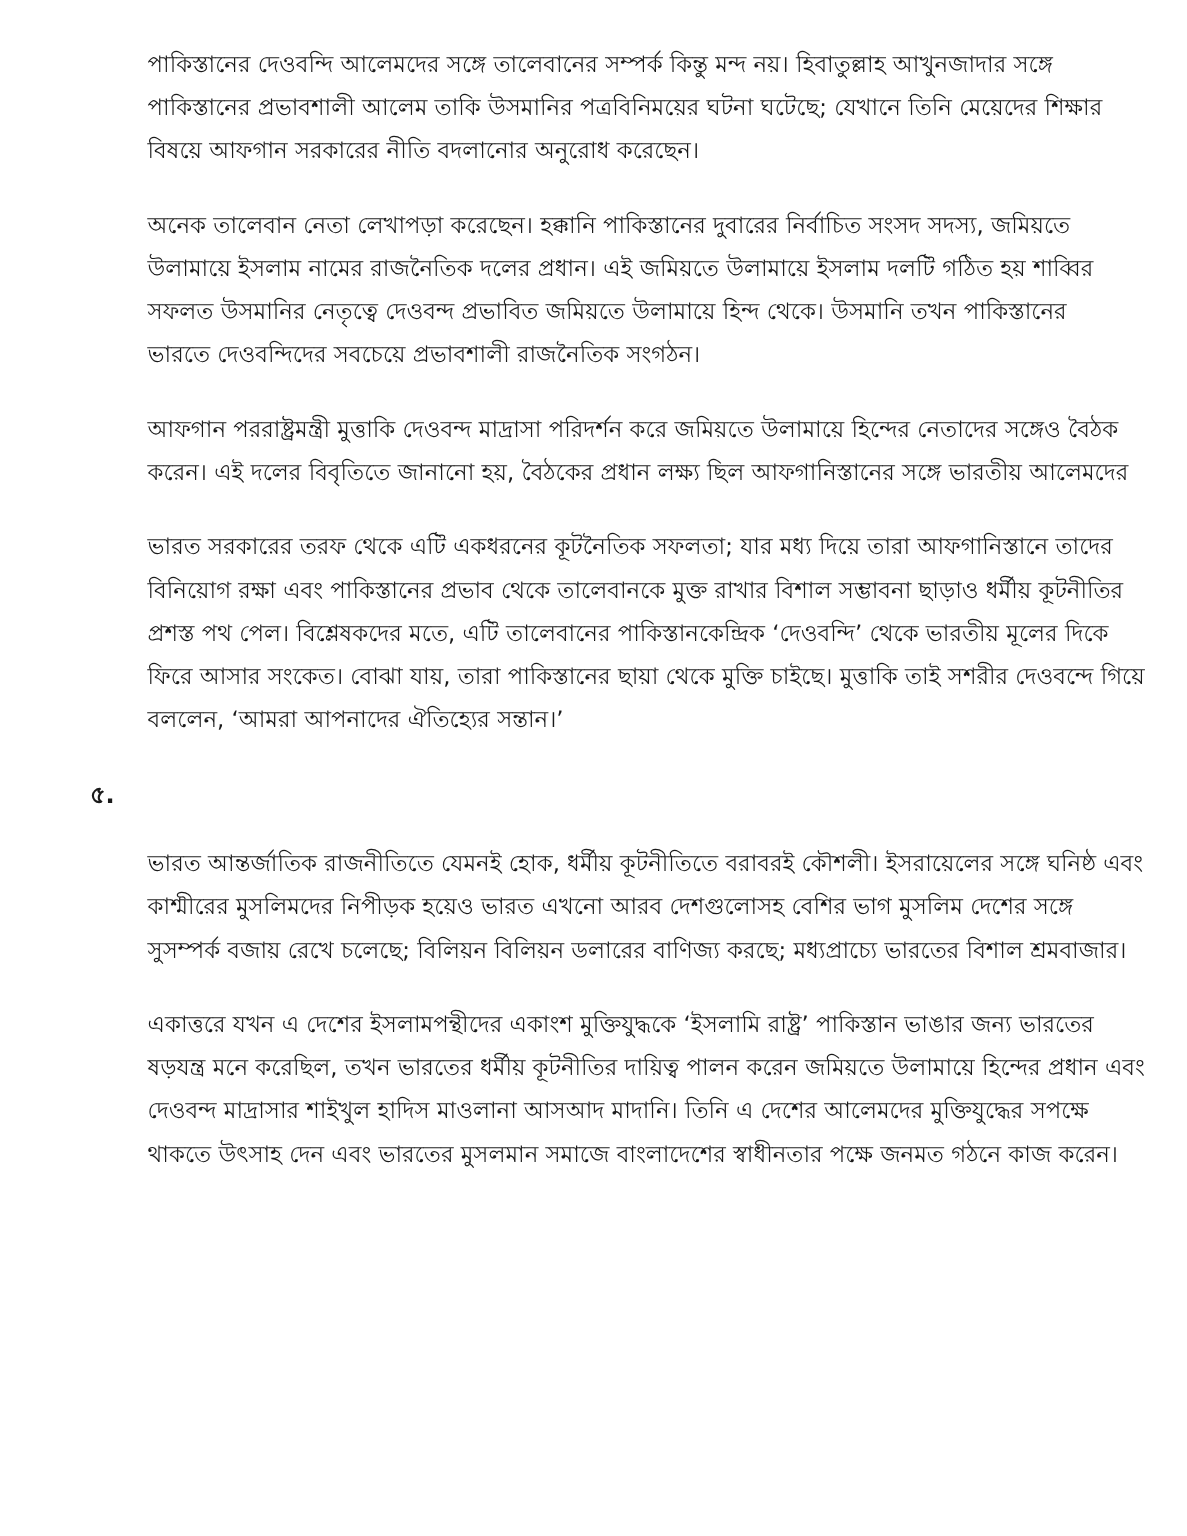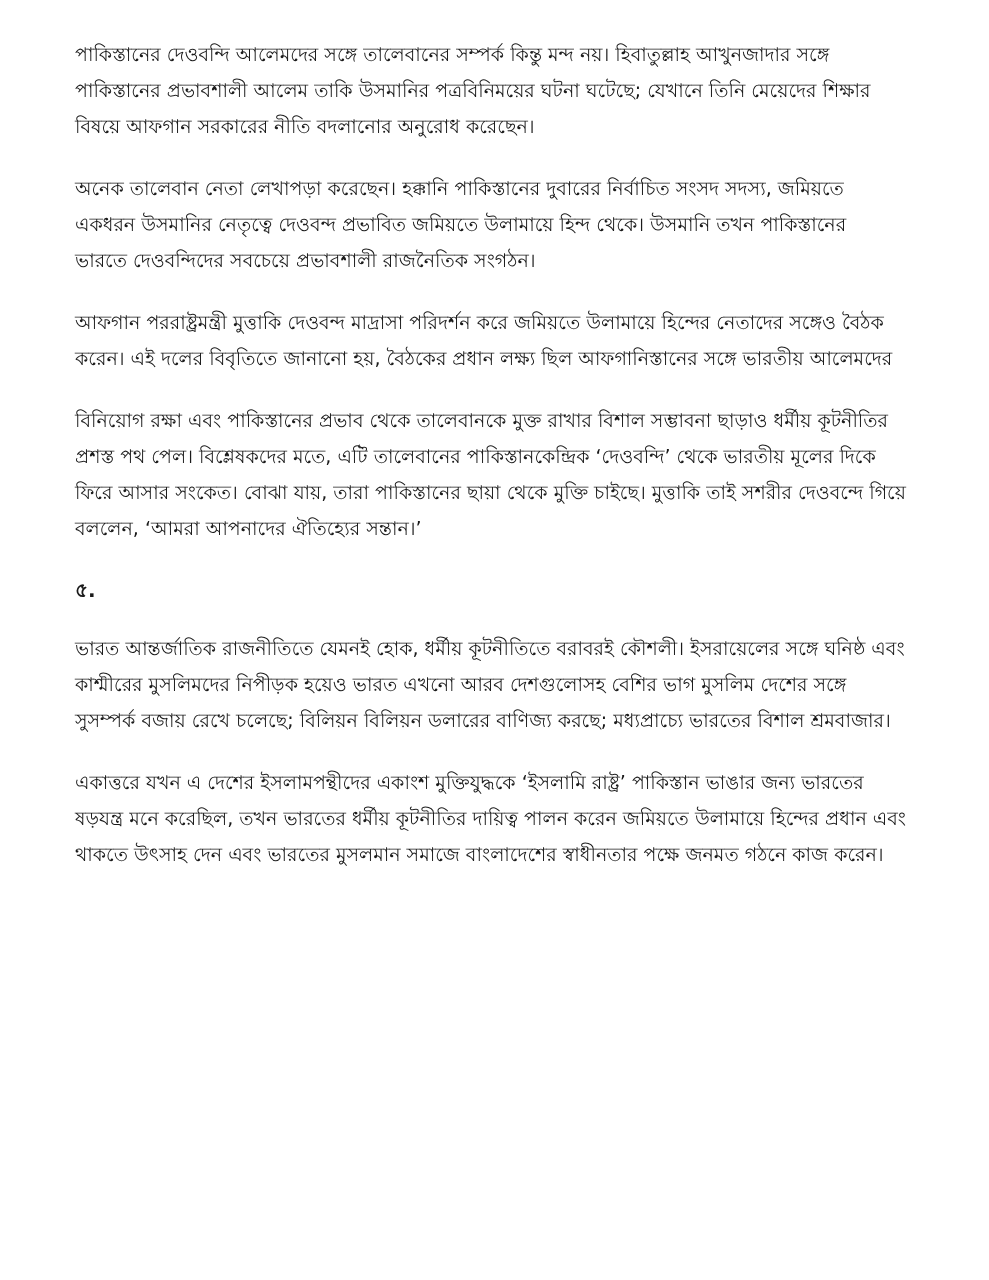--- a/index.html
+++ b/index.html
@@ -23,20 +23,21 @@
   }
   .para {
     margin: 0 0 26px 0;
   }
   .line {
     display: block;
     font-size: 19px;
     line-height: 36px;
     height: 36px;
     white-space: nowrap;
+    margin-left: 48px;
   }
   .section-number {
     font-size: 20px;
     font-weight: bold;
     line-height: 36px;
     height: 36px;
     margin: 10px 0 22px 0;
   }
 </style>
 </head>
@@ -45,43 +46,46 @@
 <div class="page">
 
   <div class="para">
     <span class="line">পাকিস্তানের দেওবন্দি আলেমদের সঙ্গে তালেবানের সম্পর্ক কিন্তু মন্দ নয়। হিবাতুল্লাহ আখুনজাদার সঙ্গে</span>
     <span class="line">পাকিস্তানের প্রভাবশালী আলেম তাকি উসমানির পত্রবিনিময়ের ঘটনা ঘটেছে; যেখানে তিনি মেয়েদের শিক্ষার</span>
     <span class="line">বিষয়ে আফগান সরকারের নীতি বদলানোর অনুরোধ করেছেন।</span>
   </div>
 
   <div class="para">
     <span class="line">অনেক তালেবান নেতা লেখাপড়া করেছেন। হক্কানি পাকিস্তানের দুবারের নির্বাচিত সংসদ সদস্য, জমিয়তে</span>
-    <span class="line">একধরন উসমানির নেতৃত্বে দেওবন্দ প্রভাবিত জমিয়তে উলামায়ে হিন্দ থেকে। উসমানি তখন পাকিস্তানের</span>
+    <span class="line">উলামায়ে ইসলাম নামের রাজনৈতিক দলের প্রধান। এই জমিয়তে উলামায়ে ইসলাম দলটি গঠিত হয় শাব্বির</span>
+    <span class="line">সফলত উসমানির নেতৃত্বে দেওবন্দ প্রভাবিত জমিয়তে উলামায়ে হিন্দ থেকে। উসমানি তখন পাকিস্তানের</span>
     <span class="line">ভারতে দেওবন্দিদের সবচেয়ে প্রভাবশালী রাজনৈতিক সংগঠন।</span>
   </div>
 
   <div class="para">
     <span class="line">আফগান পররাষ্ট্রমন্ত্রী মুত্তাকি দেওবন্দ মাদ্রাসা পরিদর্শন করে জমিয়তে উলামায়ে হিন্দের নেতাদের সঙ্গেও বৈঠক</span>
     <span class="line">করেন। এই দলের বিবৃতিতে জানানো হয়, বৈঠকের প্রধান লক্ষ্য ছিল আফগানিস্তানের সঙ্গে ভারতীয় আলেমদের</span>
   </div>
 
   <div class="para">
+    <span class="line">ভারত সরকারের তরফ থেকে এটি একধরনের কূটনৈতিক সফলতা; যার মধ্য দিয়ে তারা আফগানিস্তানে তাদের</span>
     <span class="line">বিনিয়োগ রক্ষা এবং পাকিস্তানের প্রভাব থেকে তালেবানকে মুক্ত রাখার বিশাল সম্ভাবনা ছাড়াও ধর্মীয় কূটনীতির</span>
     <span class="line">প্রশস্ত পথ পেল। বিশ্লেষকদের মতে, এটি তালেবানের পাকিস্তানকেন্দ্রিক ‘দেওবন্দি’ থেকে ভারতীয় মূলের দিকে</span>
     <span class="line">ফিরে আসার সংকেত। বোঝা যায়, তারা পাকিস্তানের ছায়া থেকে মুক্তি চাইছে। মুত্তাকি তাই সশরীর দেওবন্দে গিয়ে</span>
     <span class="line">বললেন, ‘আমরা আপনাদের ঐতিহ্যের সন্তান।’</span>
   </div>
 
   <div class="section-number">৫.</div>
 
   <div class="para">
     <span class="line">ভারত আন্তর্জাতিক রাজনীতিতে যেমনই হোক, ধর্মীয় কূটনীতিতে বরাবরই কৌশলী। ইসরায়েলের সঙ্গে ঘনিষ্ঠ এবং</span>
     <span class="line">কাশ্মীরের মুসলিমদের নিপীড়ক হয়েও ভারত এখনো আরব দেশগুলোসহ বেশির ভাগ মুসলিম দেশের সঙ্গে</span>
     <span class="line">সুসম্পর্ক বজায় রেখে চলেছে; বিলিয়ন বিলিয়ন ডলারের বাণিজ্য করছে; মধ্যপ্রাচ্যে ভারতের বিশাল শ্রমবাজার।</span>
   </div>
 
   <div class="para">
     <span class="line">একাত্তরে যখন এ দেশের ইসলামপন্থীদের একাংশ মুক্তিযুদ্ধকে ‘ইসলামি রাষ্ট্র’ পাকিস্তান ভাঙার জন্য ভারতের</span>
     <span class="line">ষড়যন্ত্র মনে করেছিল, তখন ভারতের ধর্মীয় কূটনীতির দায়িত্ব পালন করেন জমিয়তে উলামায়ে হিন্দের প্রধান এবং</span>
+    <span class="line">দেওবন্দ মাদ্রাসার শাইখুল হাদিস মাওলানা আসআদ মাদানি। তিনি এ দেশের আলেমদের মুক্তিযুদ্ধের সপক্ষে</span>
     <span class="line">থাকতে উৎসাহ দেন এবং ভারতের মুসলমান সমাজে বাংলাদেশের স্বাধীনতার পক্ষে জনমত গঠনে কাজ করেন।</span>
   </div>
 
 </div>
 
 </body></html>

